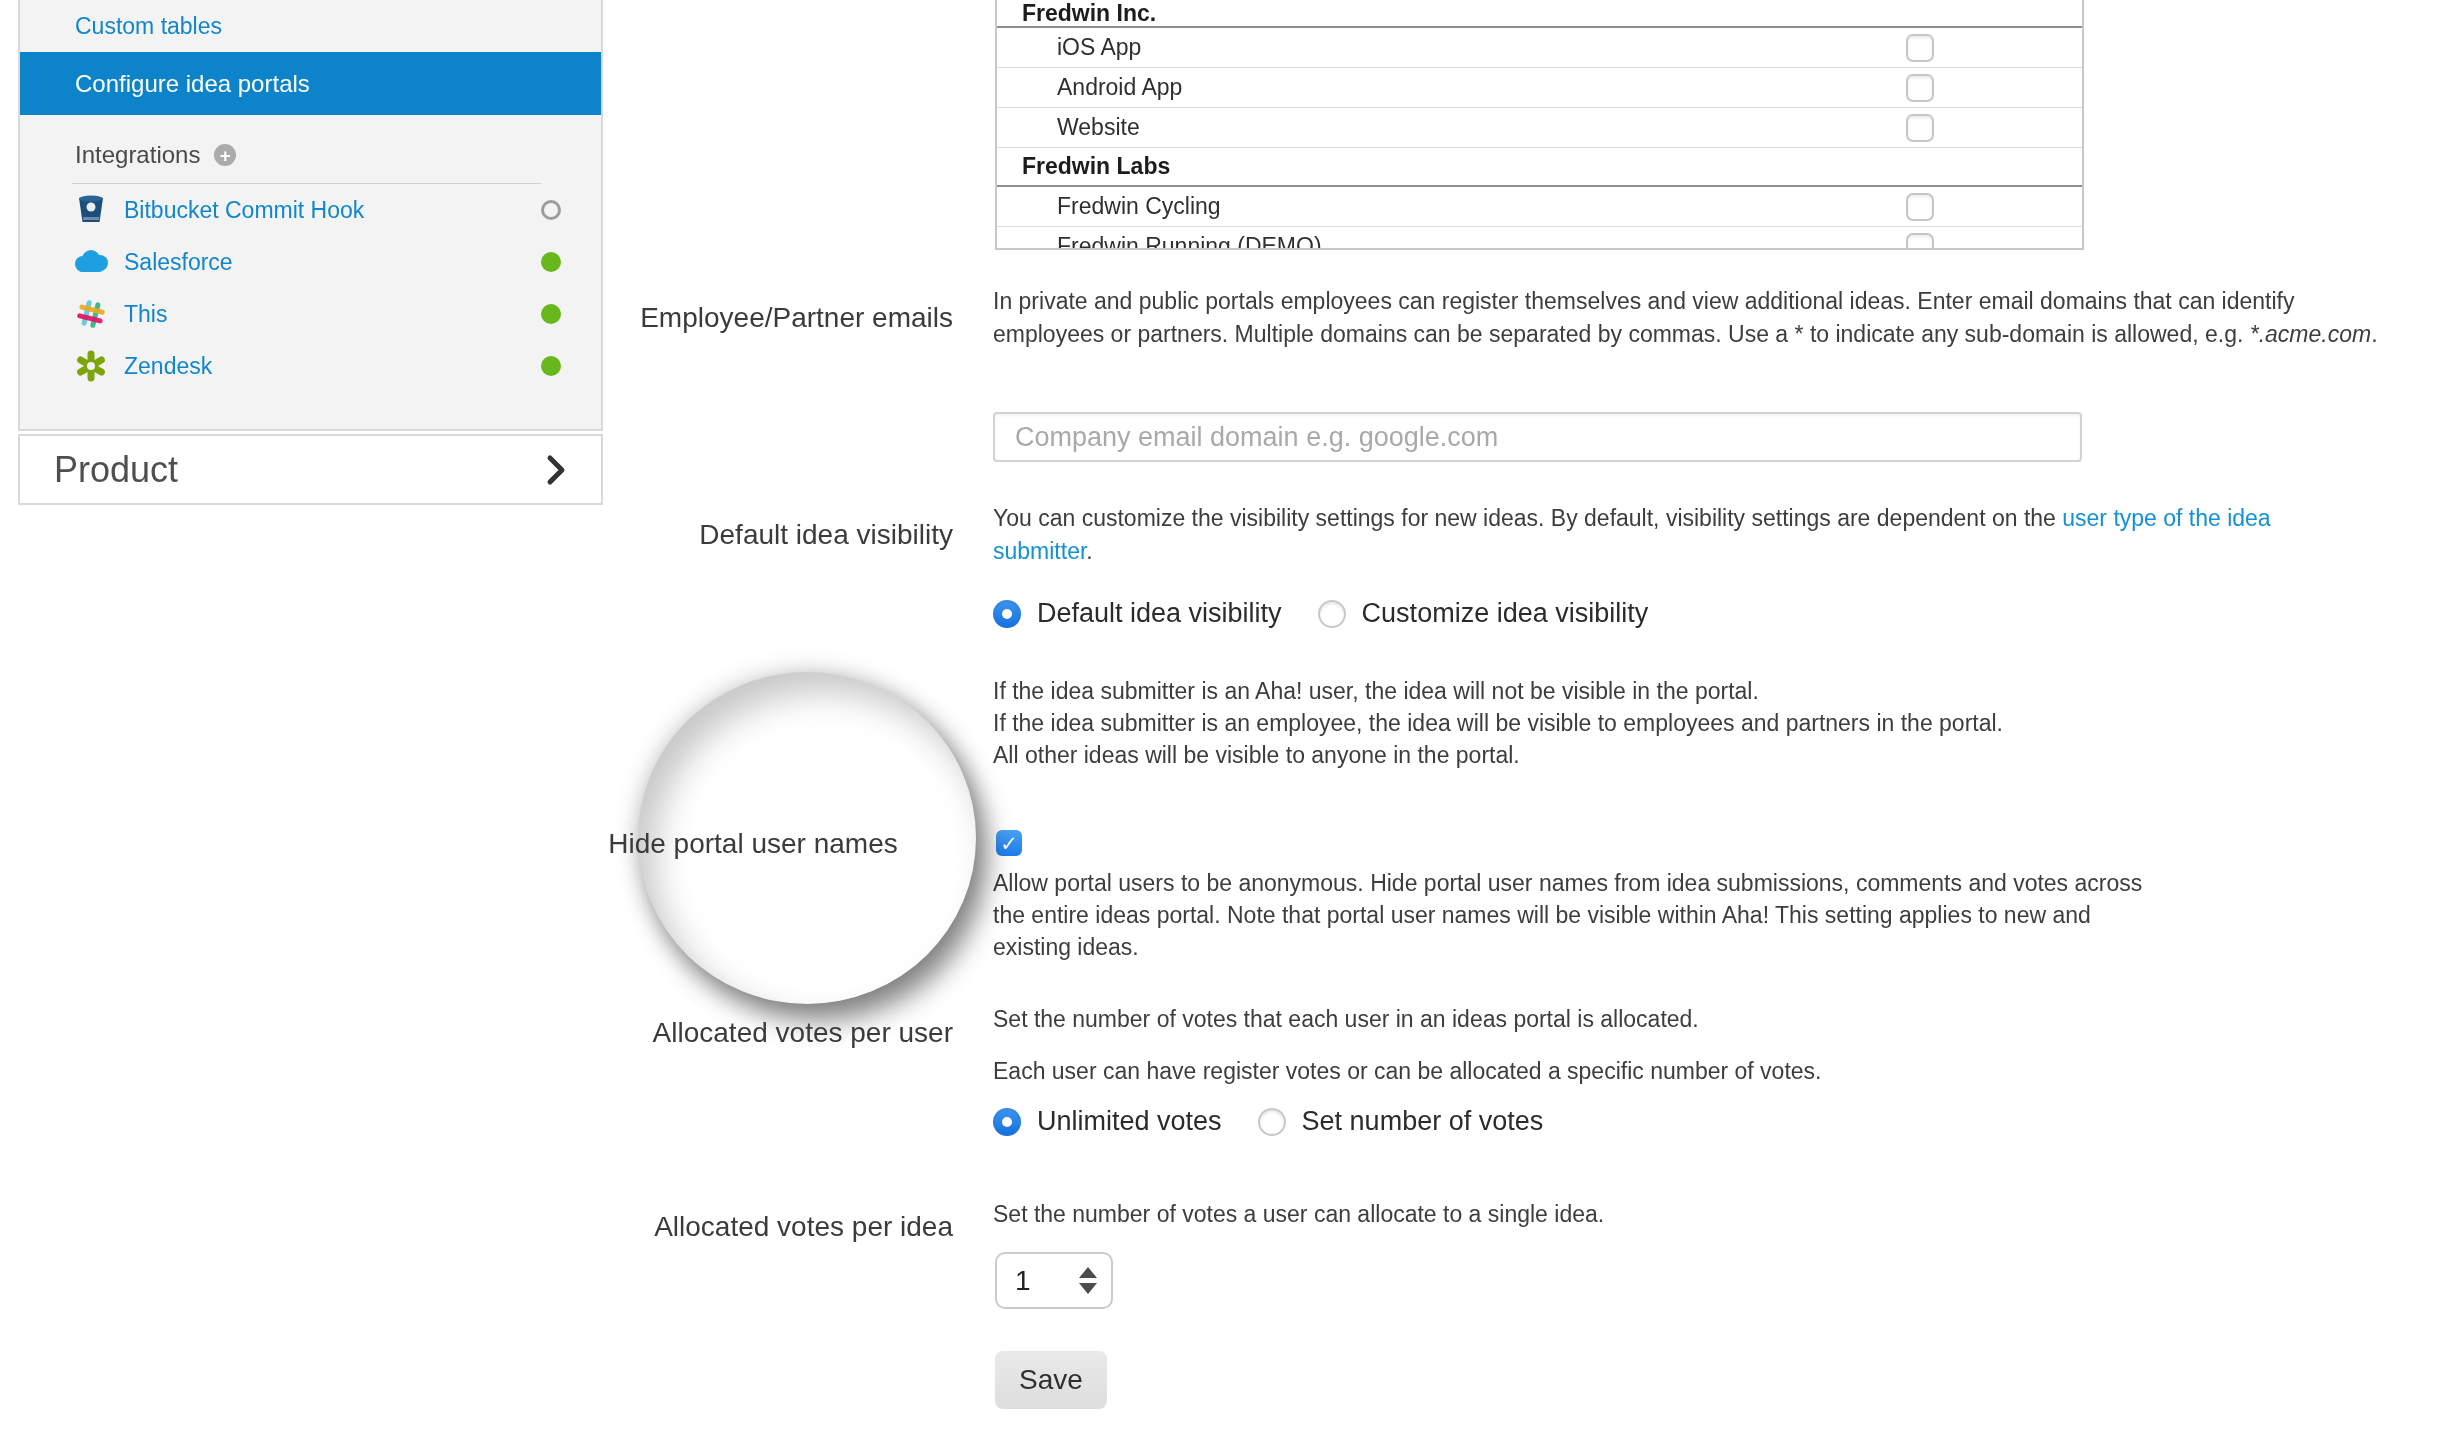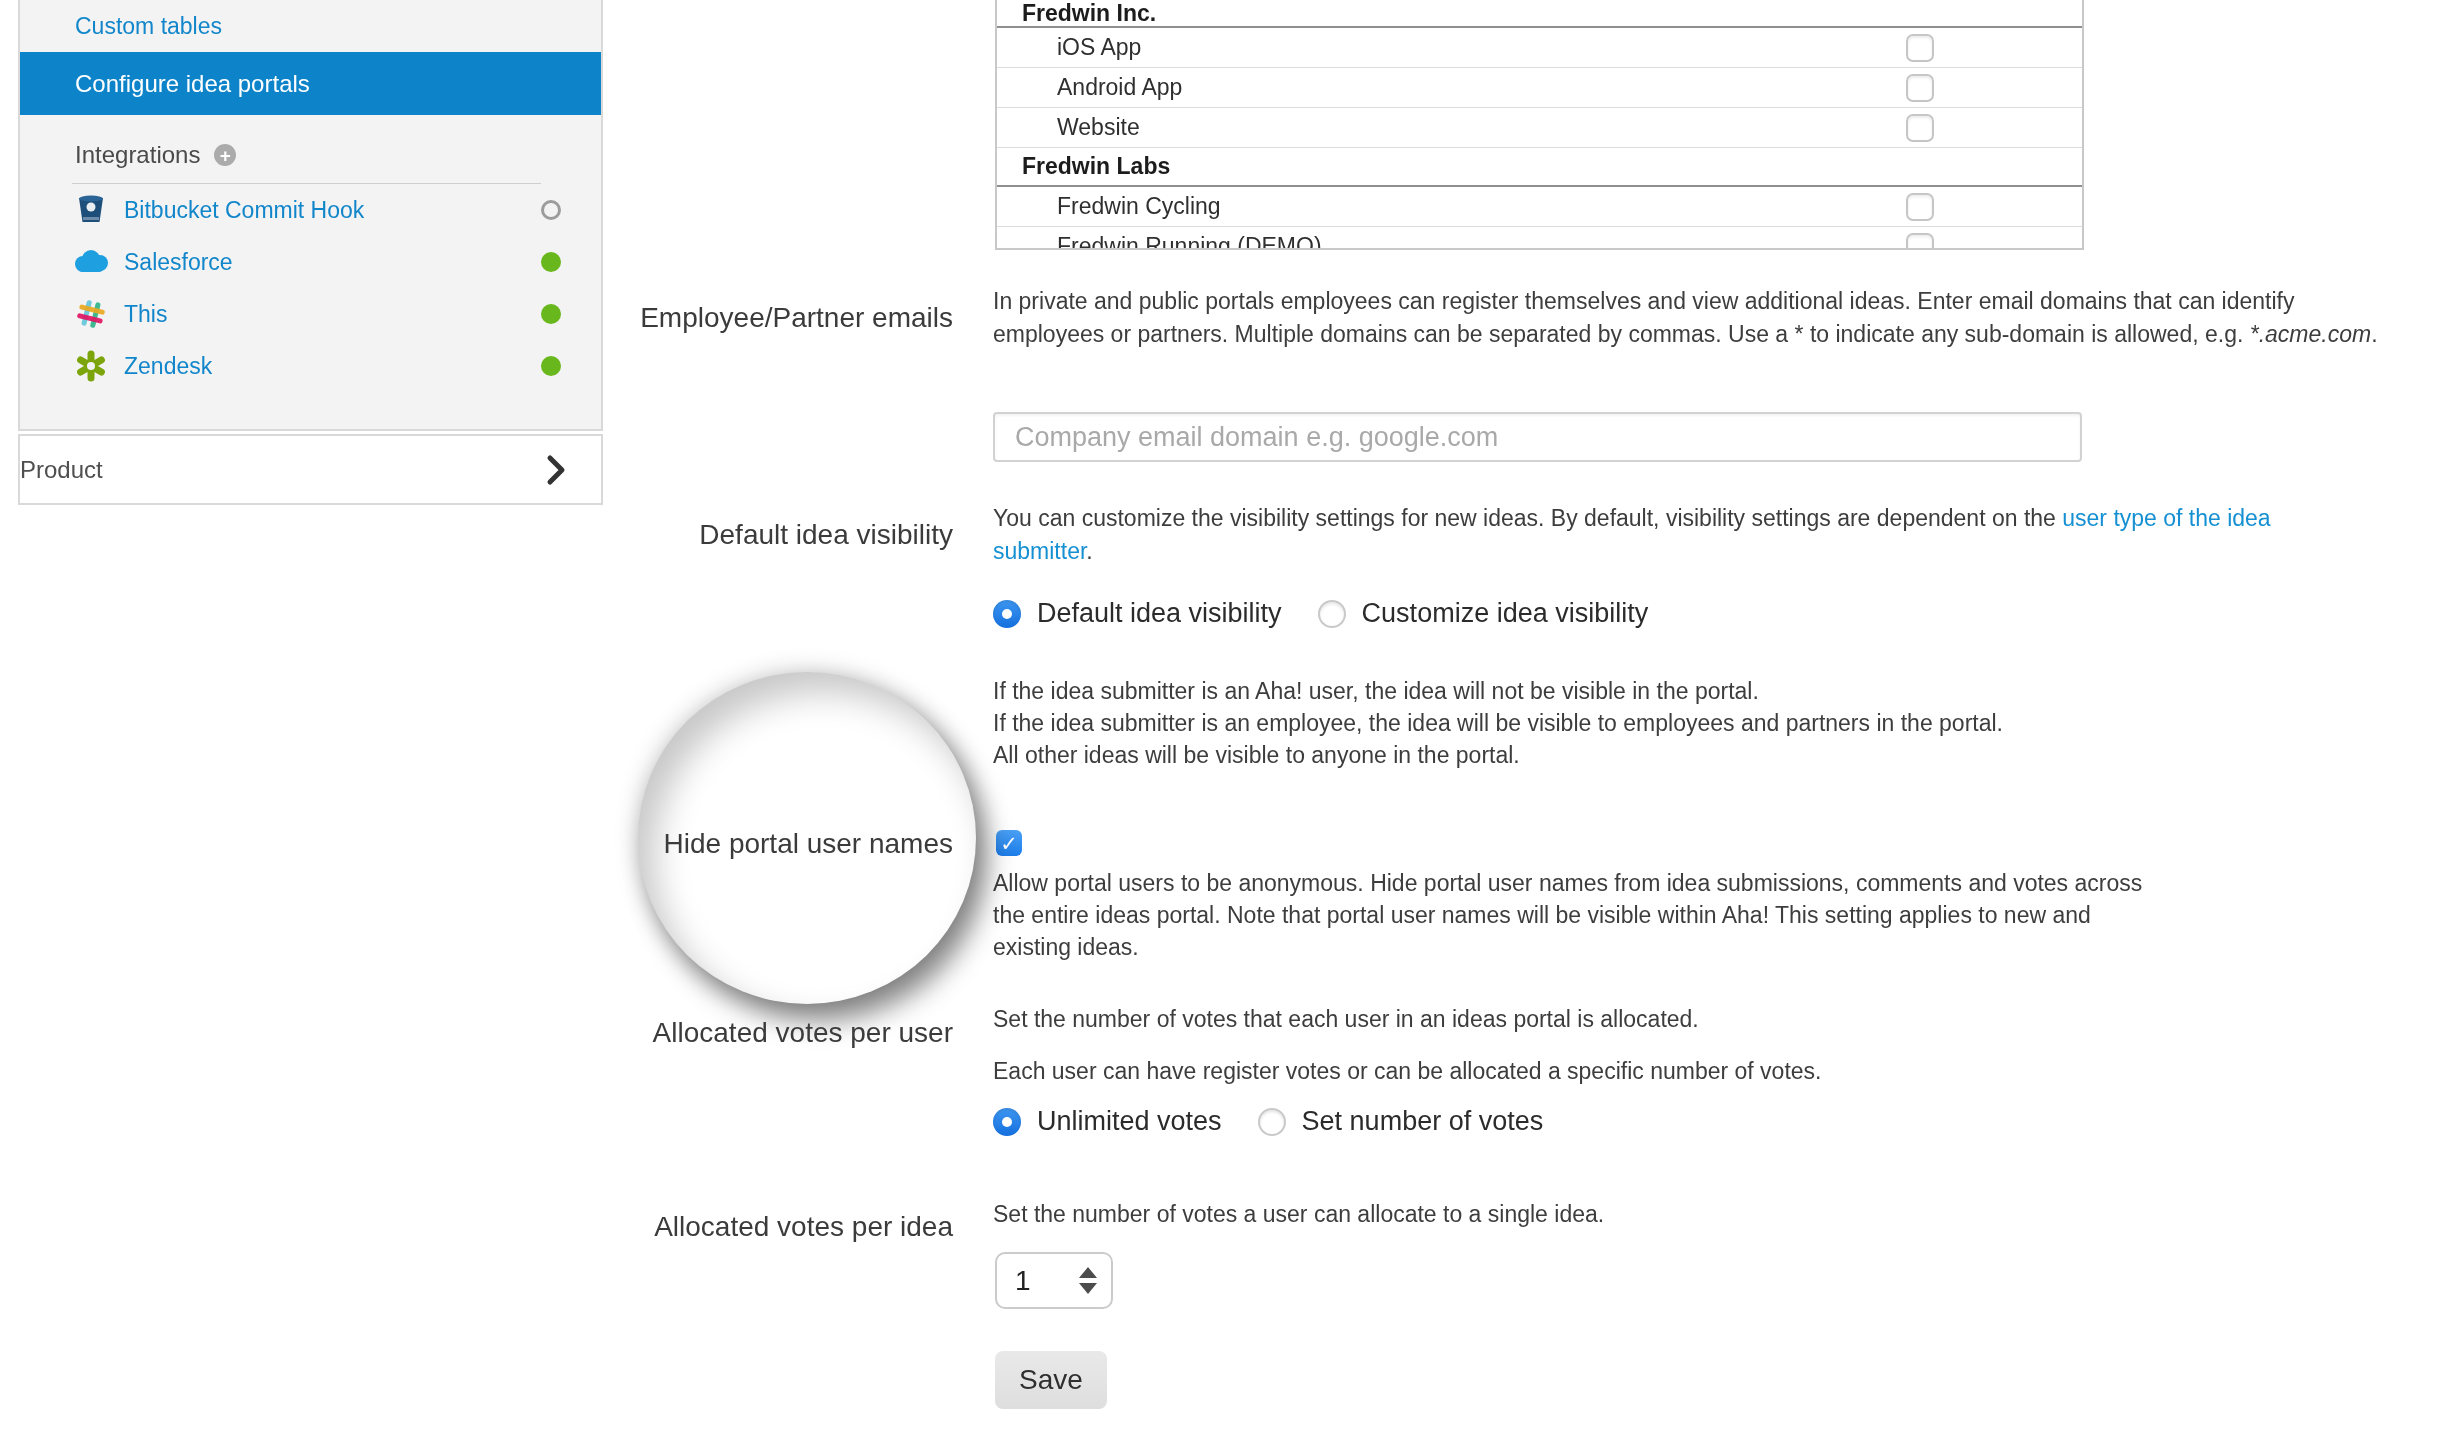--- a/index.html
+++ b/index.html
@@ -27,21 +27,21 @@
   .int-icon { width:38px; height:38px; margin-right:14px; display:flex; align-items:center; justify-content:center; }
   .int-label { font-size:23px; color:#1286ca; }
   .status-dot { position:absolute; right:40px; width:20px; height:20px; border-radius:50%; }
   .status-dot.active { background:#68b71c; }
   .status-dot.inactive { background:transparent; border:3px solid #9c9c9c; }
 
   .product-box {
     position:absolute; left:18px; top:434px; width:585px; height:71px; background:#fff;
     border:2px solid #d9d9d9; display:flex; align-items:center; cursor:pointer;
   }
-  .product-label { font-size:24px; color:#4f4f4f; flex:1; }
+  .product-label { font-size:36px; color:#4f4f4f; padding-left:34px; flex:1; }
   .chevron { margin-right:34px; display:flex; }
 
   
   .portal-table {
     position:absolute; left:995px; top:0; width:1089px; height:250px;
     border:2px solid #c8c8c8; border-top:none; background:#fff; overflow:hidden;
   }
   .pt-header { height:28px; display:flex; align-items:center; padding-left:25px;
     font-size:23px; font-weight:bold; color:#1c1c1c; border-bottom:2px solid #8f8f8f; }
   .pt-header.second { height:39px; }
@@ -205,21 +205,21 @@
     </div>
     <div class="pt-row partial">
       <span class="pt-name">Fredwin Running (DEMO)</span>
       <span class="pt-check"></span>
     </div>
   </div>
 
   <div class="flabel" style="top:302px;">Employee/Partner emails</div>
   <div class="flabel" style="top:519px;">Default idea visibility</div>
   <div class="spotlight"></div>
-  <div class="flabel" style="top:828px;">Hide portal user names</div>
+  <div class="flabel" style="top:828px;text-align:center;">Hide portal user names</div>
   <div class="flabel" style="top:1017px;">Allocated votes per user</div>
   <div class="flabel" style="top:1211px;">Allocated votes per idea</div>
 
   <div class="desc" style="top:285px; width:1385px;">
     <span>In private and public portals employees can register themselves and view additional ideas. Enter email domains that can identify employees or partners. Multiple domains can be separated by commas. Use a * to indicate any sub-domain is allowed, e.g. </span><em>*.acme.com</em><span>.</span>
   </div>
   <input class="email-input" type="text" placeholder="Company email domain e.g. google.com" style="">
 
   <div class="desc" style="top:502px; width:1375px;">
     <span>You can customize the visibility settings for new ideas. By default, visibility settings are dependent on the </span><a class="text-link">user type of the idea submitter</a><span>.</span>

